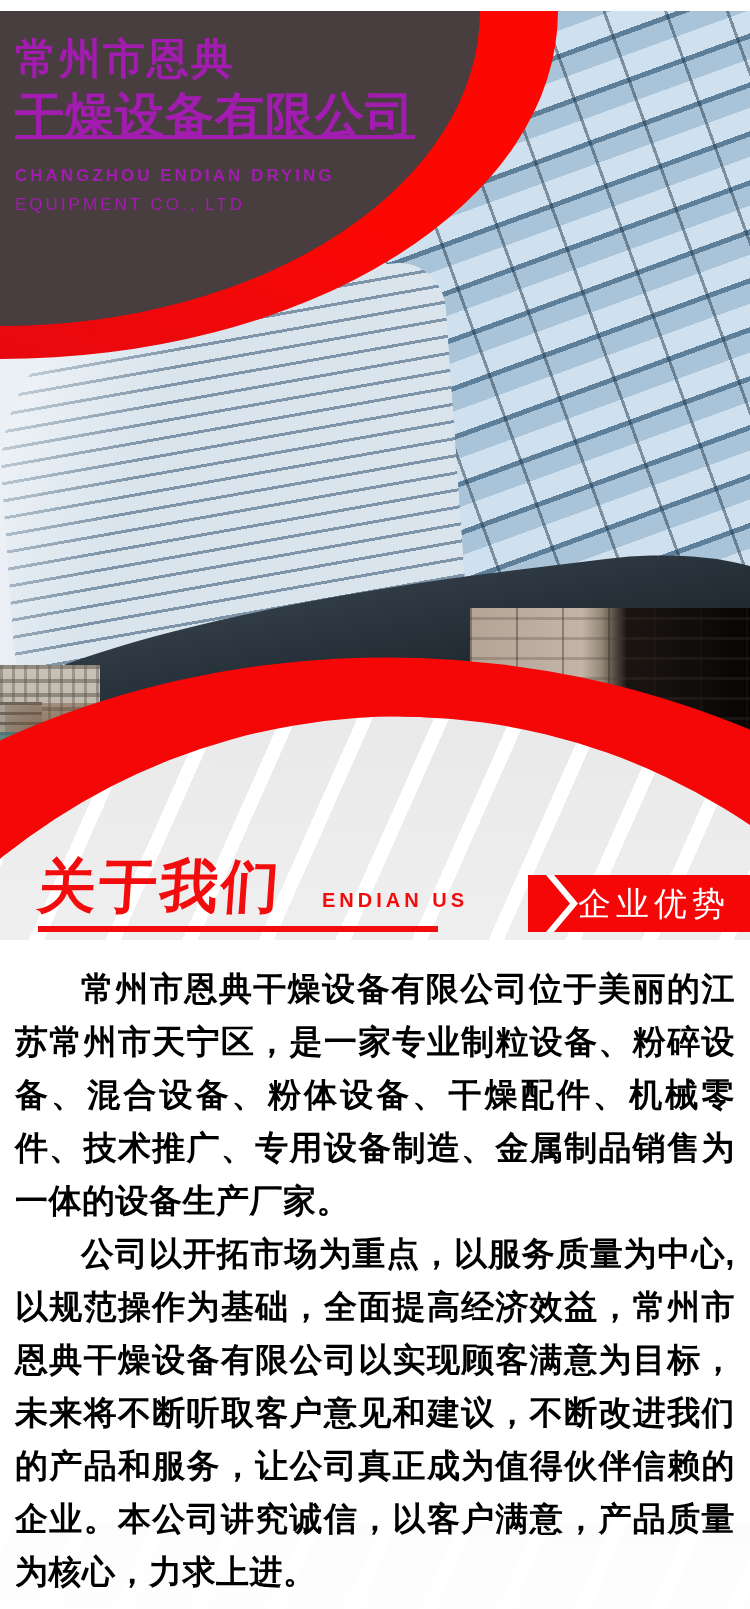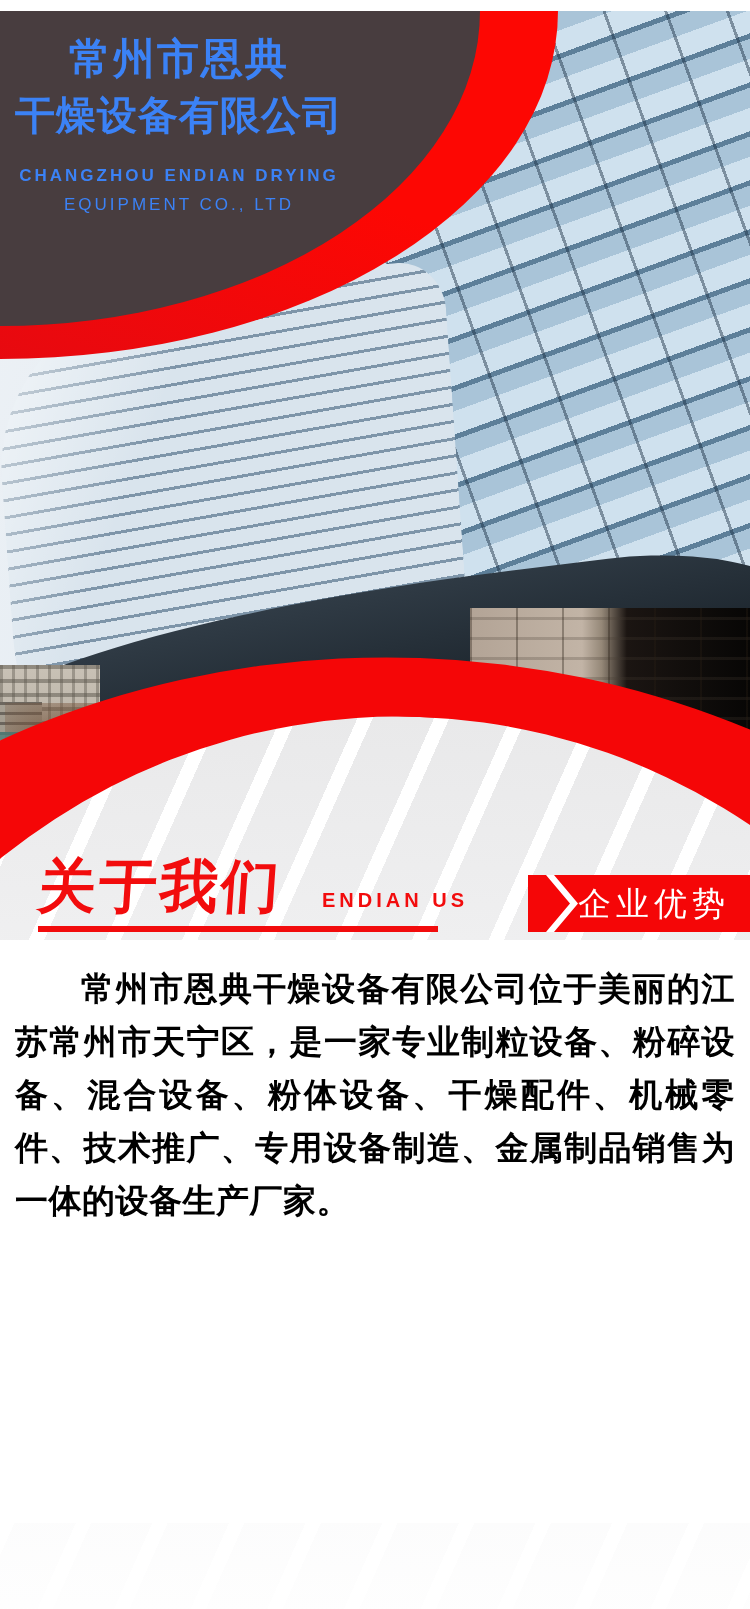--- a/index.html
+++ b/index.html
@@ -44,23 +44,23 @@
            radial-gradient(circle at 85% 60%, rgba(110,80,58,.6), rgba(0,0,0,0) 55%);}
   .fence{position:absolute;left:0;top:722px;width:130px;height:8px;background:#4a7f7a;opacity:.75;}
 
   
   .brand-ring{position:absolute;left:-558px;top:-337px;width:1116px;height:696px;border-radius:50%;
          background:linear-gradient(200deg,#fd0703 55%,#e00a14 90%);z-index:3;}
   .brand-panel{position:absolute;left:-480px;top:-304px;width:960px;height:630px;border-radius:50%;
          background:#483d3f;z-index:4;}
   .top-strip{position:absolute;left:0;top:0;width:750px;height:11px;background:#ffffff;z-index:9;}
 
-  .title-block{position:absolute;left:15px;top:30px;z-index:5;color:#3b82f6;text-align:center;}
+  .title-block{position:absolute;left:15px;top:30px;z-index:5;color:#a21caf;}
   .title-cn-1{font-size:42px;font-weight:700;letter-spacing:2px;line-height:57px;}
-  .title-cn-2{font-size:40px;font-weight:700;letter-spacing:1px;line-height:57px;}
+  .title-cn-2{font-size:49px;font-weight:700;letter-spacing:1px;line-height:57px;text-decoration:underline;}
   .title-en-1{margin-top:17px;font-size:17px;font-weight:700;letter-spacing:3px;line-height:29px;}
   .title-en-2{font-size:17px;font-weight:400;letter-spacing:3px;line-height:29px;}
 
   
   .red-dome{position:absolute;left:-400px;top:658px;width:1640px;height:1400px;border-radius:50%;
          background:#f50607;z-index:2;transform:rotate(2deg);transform-origin:820px 0;}
   .striped-ellipse{position:absolute;left:-230px;top:717px;width:1300px;height:1360px;border-radius:50%;
          z-index:2;transform:rotate(2deg);transform-origin:650px 0;
          background:
            repeating-linear-gradient(112deg, rgba(255,255,255,0) 0 56px, #ffffff 56px 70px),
@@ -121,15 +121,16 @@
   <div class="about-underline"></div>
 
   <div class="ribbon">
     <div class="ribbon-body"></div>
     <div class="ribbon-gap"></div>
     <div class="ribbon-label">企业优势</div>
   </div>
 
   <div class="content">
     <p>常州市恩典干燥设备有限公司位于美丽的江苏常州市天宁区，是一家专业制粒设备、粉碎设备、混合设备、粉体设备、干燥配件、机械零件、技术推广、专用设备制造、金属制品销售为一体的设备生产厂家。</p>
+    <p>公司以开拓市场为重点，以服务质量为中心,以规范操作为基础，全面提高经济效益，常州市恩典干燥设备有限公司以实现顾客满意为目标，未来将不断听取客户意见和建议，不断改进我们的产品和服务，让公司真正成为值得伙伴信赖的企业。本公司讲究诚信，以客户满意，产品质量为核心，力求上进。</p>
   </div>
 
 </div>
 
 </body></html>

